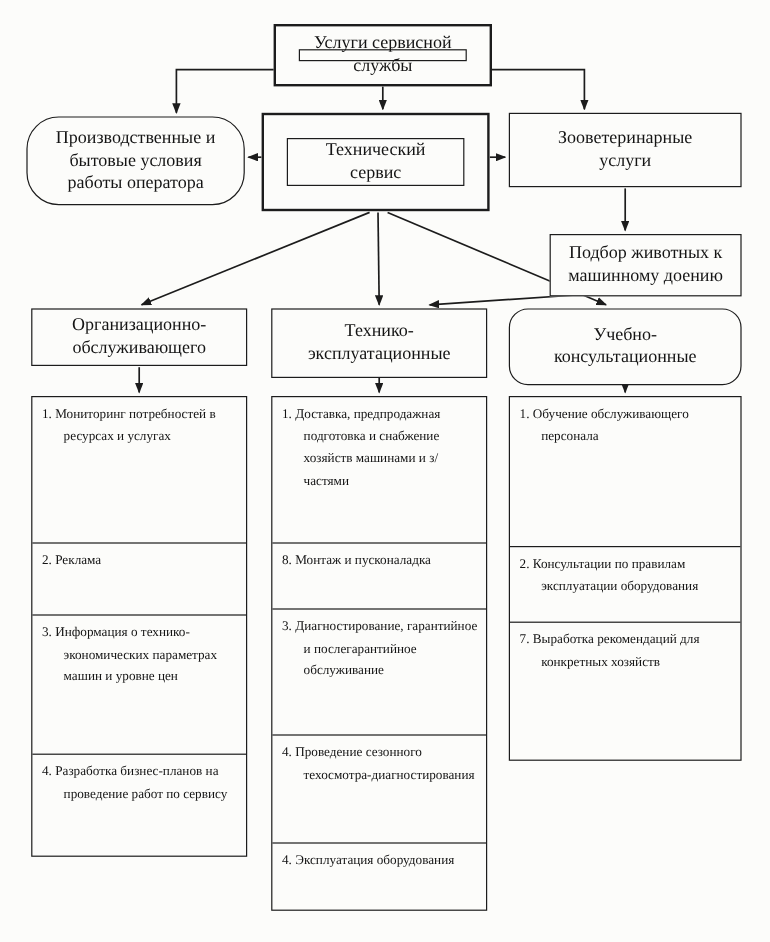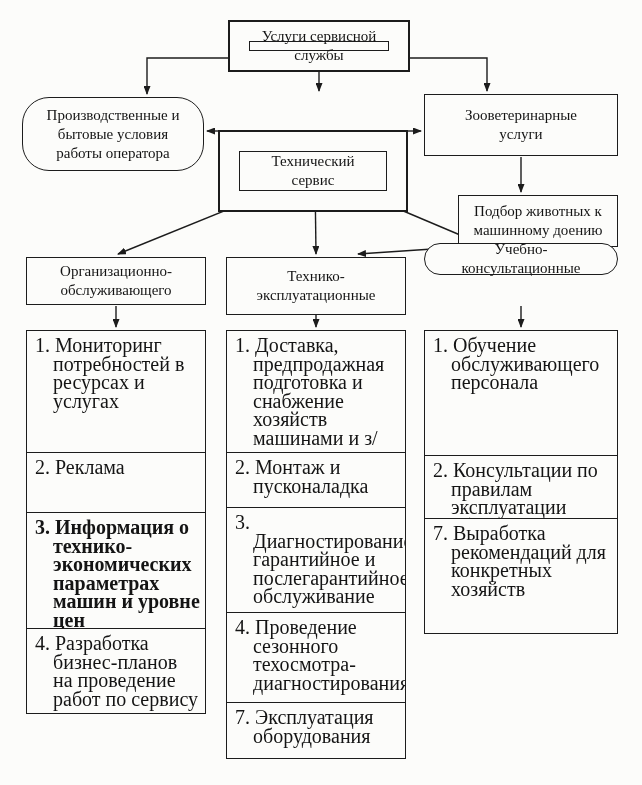--- a/index.html
+++ b/index.html
@@ -21,21 +21,21 @@
   .dbl-inner {
     flex:1; align-self:stretch; border:1px solid #1c1c1c;
     display:flex; align-items:center; justify-content:center;
   }
   .list {
     position:absolute; z-index:2; background:#fcfcfa;
     border:1px solid #1c1c1c;
   }
   .cell {
     border-bottom:1px solid #1c1c1c;
-    font-size:20px; line-height:18.5px;
+    font-size:11px; line-height:18.5px;
     padding:5px 5px 3px 8px; overflow:hidden;
   }
   .cell:last-child { border-bottom:none; }
   .cell .itm { padding-left:18px; text-indent:-18px; }
 </style>
 </head>
 <body>
 
 <div class="stage">
 
@@ -68,21 +68,21 @@
 службы</span>
     </div>
   </div>
 
   <div class="node" style="left:22px;top:97px;width:182px;height:74px;border-radius:27px;">
     <span class="lbl">Производственные и
 бытовые условия
 работы оператора</span>
   </div>
 
-  <div class="node dbl" style="left:218px;top:94px;width:190px;height:82px;margin-top:36px;">
+  <div class="node dbl" style="left:218px;top:94px;width:190px;height:82px;">
     <div class="dbl-inner">
       <span class="lbl">Технический
 сервис</span>
     </div>
   </div>
 
   <div class="node" style="left:424px;top:94px;width:194px;height:62px;">
     <span class="lbl">Зооветеринарные
 услуги</span>
   </div>
@@ -93,55 +93,55 @@
   </div>
 
   <div class="node" style="left:26px;top:257px;width:180px;height:48px;">
     <span class="lbl">Организационно-
 обслуживающего</span>
   </div>
   <div class="node" style="left:226px;top:257px;width:180px;height:58px;">
     <span class="lbl">Технико-
 эксплуатационные</span>
   </div>
-  <div class="node" style="left:424px;top:243px;width:194px;height:32px;border-radius:16px;">
+  <div class="node" style="left:424px;top:257px;width:194px;height:64px;border-radius:16px;">
     <span class="lbl">Учебно-
 консультационные</span>
   </div>
 
   <div class="list" style="left:26px;top:330px;width:180px;">
     <div class="cell" style="height:122px;">
       <div class="itm">1. Мониторинг потребностей в ресурсах и услугах</div>
     </div>
     <div class="cell" style="height:60px;">
       <div class="itm">2. Реклама</div>
     </div>
-    <div class="cell" style="height:116px;font-weight:bold;">
+    <div class="cell" style="height:116px;">
       <div class="itm">3. Информация о технико-экономических параметрах машин и уровне цен</div>
     </div>
     <div class="cell" style="height:84px;">
       <div class="itm">4. Разработка бизнес-планов на проведение работ по сервису</div>
     </div>
   </div>
 
   <div class="list" style="left:226px;top:330px;width:180px;">
     <div class="cell" style="height:122px;">
       <div class="itm">1. Доставка, предпродажная подготовка и снабжение хозяйств машинами и з/частями</div>
     </div>
     <div class="cell" style="height:55px;">
-      <div class="itm">2. Монтаж и пусконаладка</div>
+      <div class="itm">8. Монтаж и пусконаладка</div>
     </div>
     <div class="cell" style="height:105px;">
       <div class="itm">3. Диагностирование, гарантийное и послегарантийное обслуживание</div>
     </div>
     <div class="cell" style="height:90px;">
       <div class="itm">4. Проведение сезонного техосмотра-диагностирования</div>
     </div>
     <div class="cell" style="height:55px;">
-      <div class="itm">7. Эксплуатация оборудования</div>
+      <div class="itm">4. Эксплуатация оборудования</div>
     </div>
   </div>
 
   <div class="list" style="left:424px;top:330px;width:194px;">
     <div class="cell" style="height:125px;">
       <div class="itm">1. Обучение обслуживающего персонала</div>
     </div>
     <div class="cell" style="height:63px;">
       <div class="itm">2. Консультации по правилам эксплуатации оборудования</div>
     </div>

